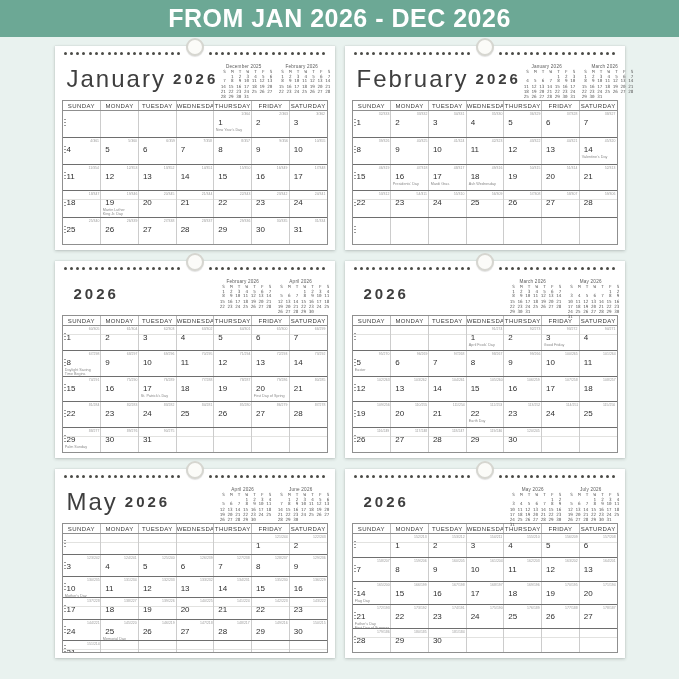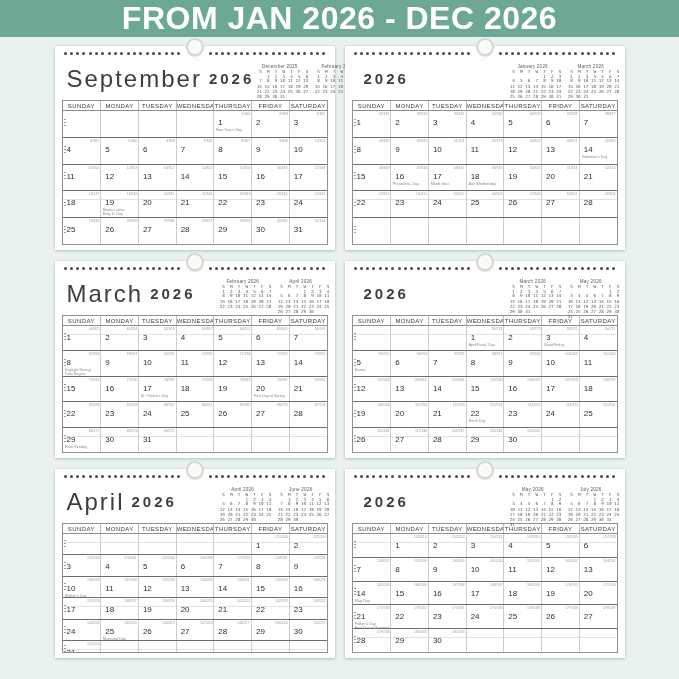--- a/index.html
+++ b/index.html
@@ -6,21 +6,21 @@
   body{
     width:679px;height:679px;overflow:hidden;
     background:#E9F2EF;
     font-family:"Liberation Sans", sans-serif;
     -webkit-font-smoothing:antialiased;
   }
   
   .banner{
     height:37px;line-height:37px;text-align:center;
     background:#6CA895;color:#FFFFFF;
-    font-size:32px;font-weight:bold;letter-spacing:.5px;
+    font-size:25px;font-weight:bold;letter-spacing:.5px;
   }
   
   .cal-grid{
     display:grid;grid-template-columns:280px 280px;
     column-gap:10px;row-gap:11px;justify-content:center;
     padding-top:9px;
   }
   .card{
     position:relative;background:#FFFFFF;
     box-shadow:0 1px 3px rgba(80,90,85,.30), 0 0 1px rgba(0,0,0,.15);
@@ -158,21 +158,21 @@
           <span class="dot"></span>
           <span class="dot"></span>
           <span class="dot"></span>
           <span class="dot"></span>
           <span class="dot"></span>
           <span class="dot"></span>
           <span class="dot"></span>
         </div>
     </div>
     <div class="cal-header">
-      <span class="month">September</span>
+      <span class="month">January</span>
       <span class="year">2026</span>
       <div class="minis">
         <div class="mini-box">
             <div class="mini">
               <div class="mini-label">December 2025</div>
               <div class="mini-row"> S  M  T  W  T  F  S</div>
               <div class="mini-row">    1  2  3  4  5  6</div>
               <div class="mini-row"> 7  8  9 10 11 12 13</div>
               <div class="mini-row">14 15 16 17 18 19 20</div>
               <div class="mini-row">21 22 23 24 25 26 27</div>
@@ -290,20 +290,21 @@
           <span class="dot"></span>
           <span class="dot"></span>
           <span class="dot"></span>
           <span class="dot"></span>
           <span class="dot"></span>
           <span class="dot"></span>
           <span class="dot"></span>
         </div>
     </div>
     <div class="cal-header">
+      <span class="month">February</span>
       <span class="year">2026</span>
       <div class="minis">
         <div class="mini-box">
             <div class="mini">
               <div class="mini-label">January 2026</div>
               <div class="mini-row"> S  M  T  W  T  F  S</div>
               <div class="mini-row">             1  2  3</div>
               <div class="mini-row"> 4  5  6  7  8  9 10</div>
               <div class="mini-row">11 12 13 14 15 16 17</div>
               <div class="mini-row">18 19 20 21 22 23 24</div>
@@ -421,21 +422,20 @@
           <span class="dot"></span>
           <span class="dot"></span>
           <span class="dot"></span>
           <span class="dot"></span>
           <span class="dot"></span>
           <span class="dot"></span>
           <span class="dot"></span>
         </div>
     </div>
     <div class="cal-header">
-      <span class="month">March</span>
       <span class="year">2026</span>
       <div class="minis">
         <div class="mini-box">
             <div class="mini">
               <div class="mini-label">February 2026</div>
               <div class="mini-row"> S  M  T  W  T  F  S</div>
               <div class="mini-row"> 1  2  3  4  5  6  7</div>
               <div class="mini-row"> 8  9 10 11 12 13 14</div>
               <div class="mini-row">15 16 17 18 19 20 21</div>
               <div class="mini-row">22 23 24 25 26 27 28</div>
@@ -685,21 +685,21 @@
           <span class="dot"></span>
           <span class="dot"></span>
           <span class="dot"></span>
           <span class="dot"></span>
           <span class="dot"></span>
           <span class="dot"></span>
           <span class="dot"></span>
         </div>
     </div>
     <div class="cal-header">
-      <span class="month">April</span>
+      <span class="month">May</span>
       <span class="year">2026</span>
       <div class="minis">
         <div class="mini-box">
             <div class="mini">
               <div class="mini-label">April 2026</div>
               <div class="mini-row"> S  M  T  W  T  F  S</div>
               <div class="mini-row">          1  2  3  4</div>
               <div class="mini-row"> 5  6  7  8  9 10 11</div>
               <div class="mini-row">12 13 14 15 16 17 18</div>
               <div class="mini-row">19 20 21 22 23 24 25</div>

